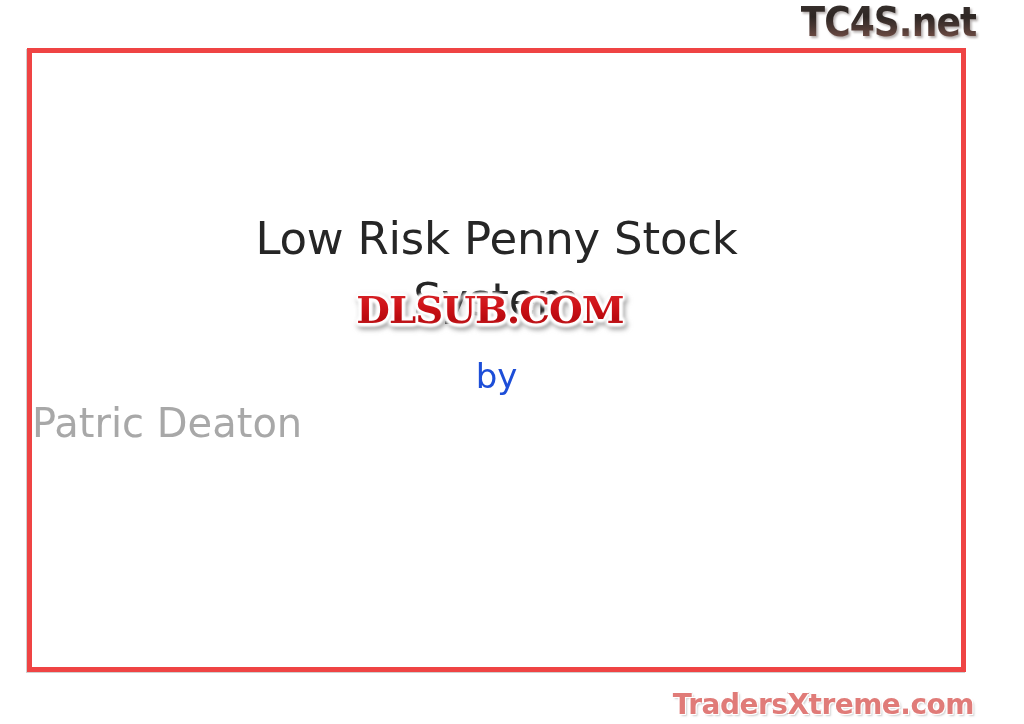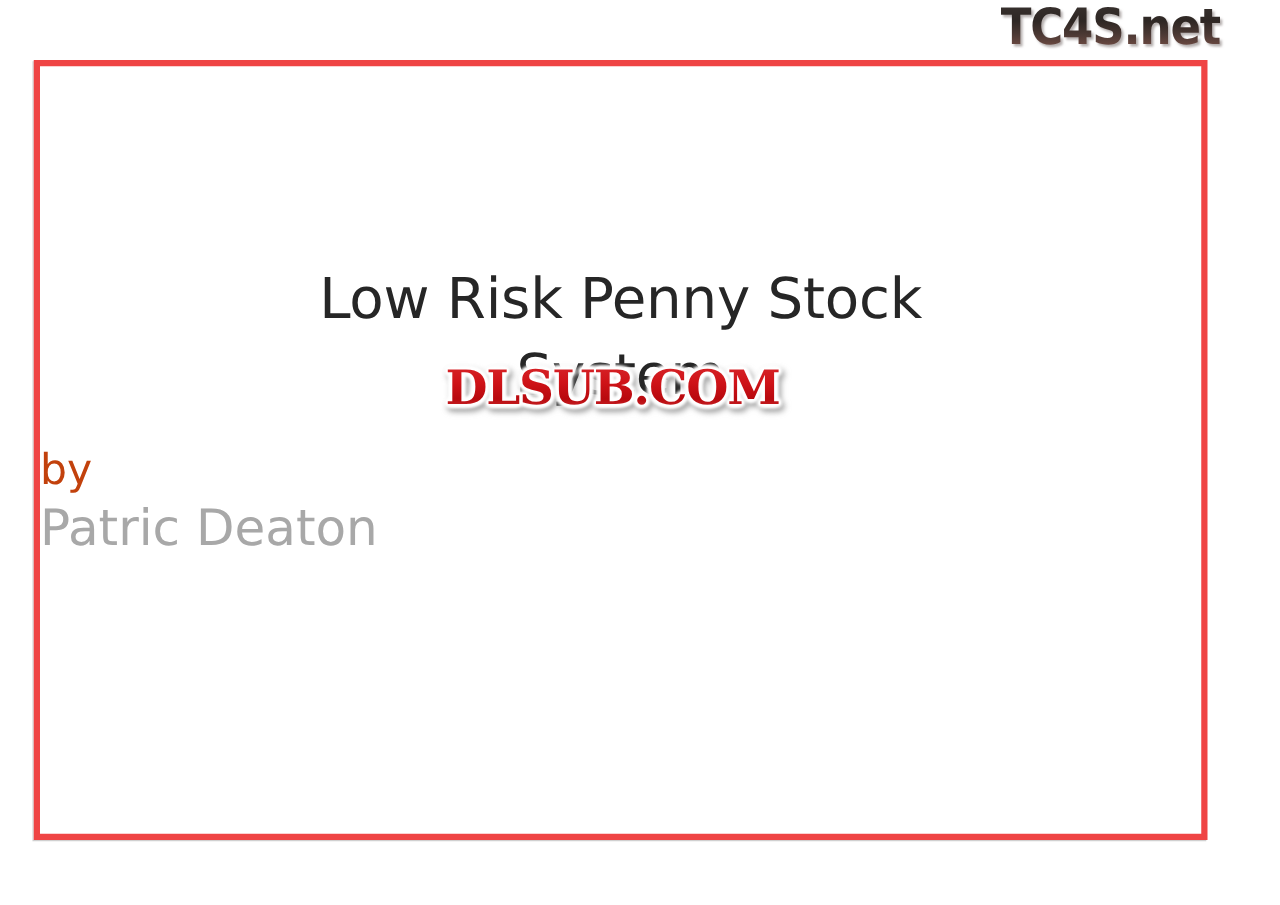--- a/index.html
+++ b/index.html
@@ -88,24 +88,25 @@
     letter-spacing: -0.2px;
     margin: 0;
     white-space: pre-line;
   }
 
   #slide-byline {
     position: absolute;
     left: 0;
     right: 0;
     top: 300px;
+    text-align: center;
     font-family: "DejaVu Sans", sans-serif;
     font-size: 34px;
     line-height: 47px;
-    color: #c2410c;
+    color: #1d4ed8;
     font-weight: normal;
   }
 
   #slide-author {
     position: absolute;
     left: 0;
     right: 0;
     top: 347px;
     text-align: left;
     font-family: "DejaVu Sans", sans-serif;
@@ -189,14 +190,15 @@
 
       <div id="slide-byline">by</div>
 
       <div id="slide-author">Patric Deaton</div>
 
     </div>
   </div>
 
   <div id="dlsub-watermark">DLSUB.COM</div>
 
+  <div id="traders-watermark">TradersXtreme.com</div>
 
 </div>
 
 </body></html>

